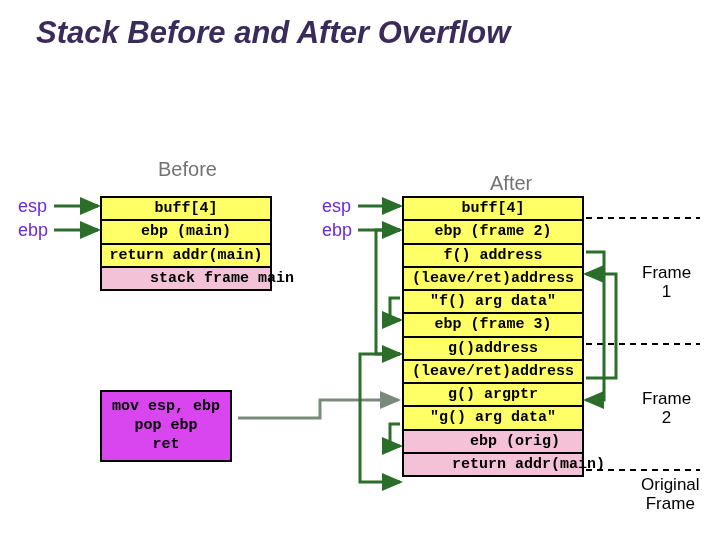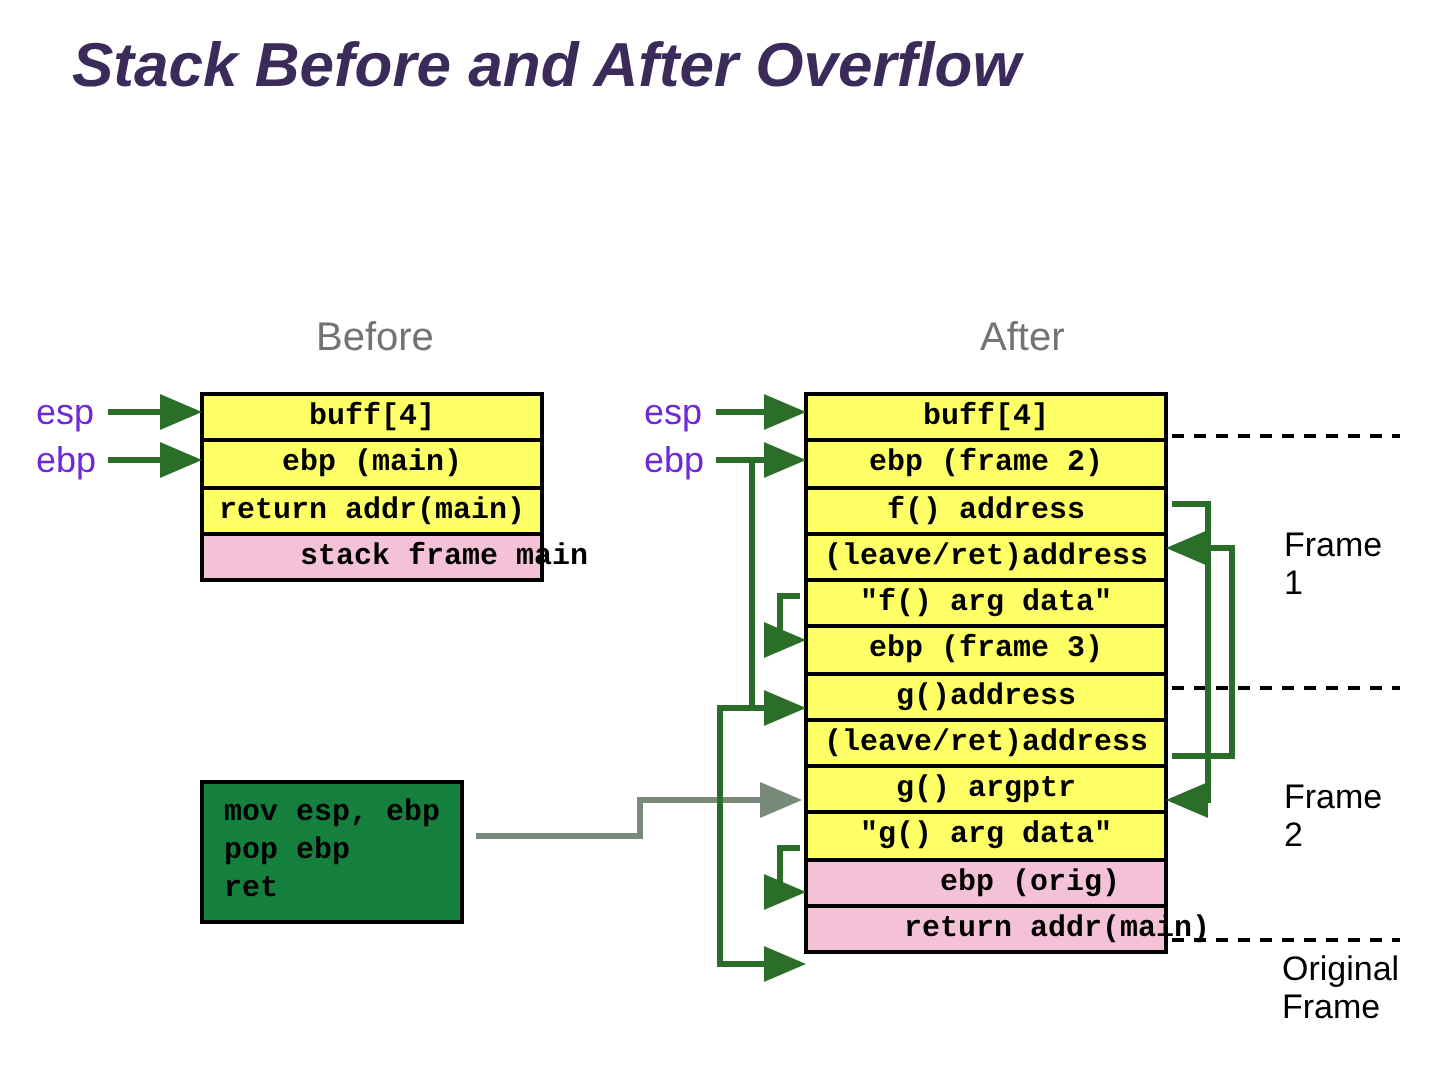--- a/index.html
+++ b/index.html
@@ -46,48 +46,49 @@
     text-align: center;
     padding: 2px 4px;
     line-height: 1.15;
     white-space: nowrap;
   }
   .yellow { background: #ffff66; }
   .pink   { background: #f4c2d7; padding-left: 48px; }
   .code-box {
     position: absolute;
     border: 2px solid #000;
-    background: #15803d;
+    background: #d946ef;
     font-family: "Courier New", monospace;
     font-weight: bold;
     font-size: 15px;
     padding: 6px 10px;
     line-height: 1.25;
     white-space: pre;
+    text-align: center;
   }
   .frame-label {
     position: absolute;
     font-size: 17px;
-    text-align: left;
+    text-align: center;
     line-height: 1.1;
   }
   svg.overlay {
     position: absolute;
     left: 0; top: 0;
     width: 720px; height: 540px;
     pointer-events: none;
   }
 </style>
 </head>
 <body>
 
 <div class="title">Stack Before and After Overflow</div>
 
 <div class="col-title" style="left:158px; top:158px;">Before</div>
-<div class="col-title" style="left:490px; top:158px;">After</div>
+<div class="col-title" style="left:490px; top:172px;">After</div>
 
 <div class="ptr-label" style="left:18px; top:196px;">esp</div>
 <div class="ptr-label" style="left:18px; top:220px;">ebp</div>
 
 <div class="stack-box" style="left:100px; top:196px; width:172px;">
   <div class="cell yellow">buff[4]</div>
   <div class="cell yellow">ebp (main)</div>
   <div class="cell yellow">return addr(main)</div>
   <div class="cell pink">stack frame main</div>
 </div>

